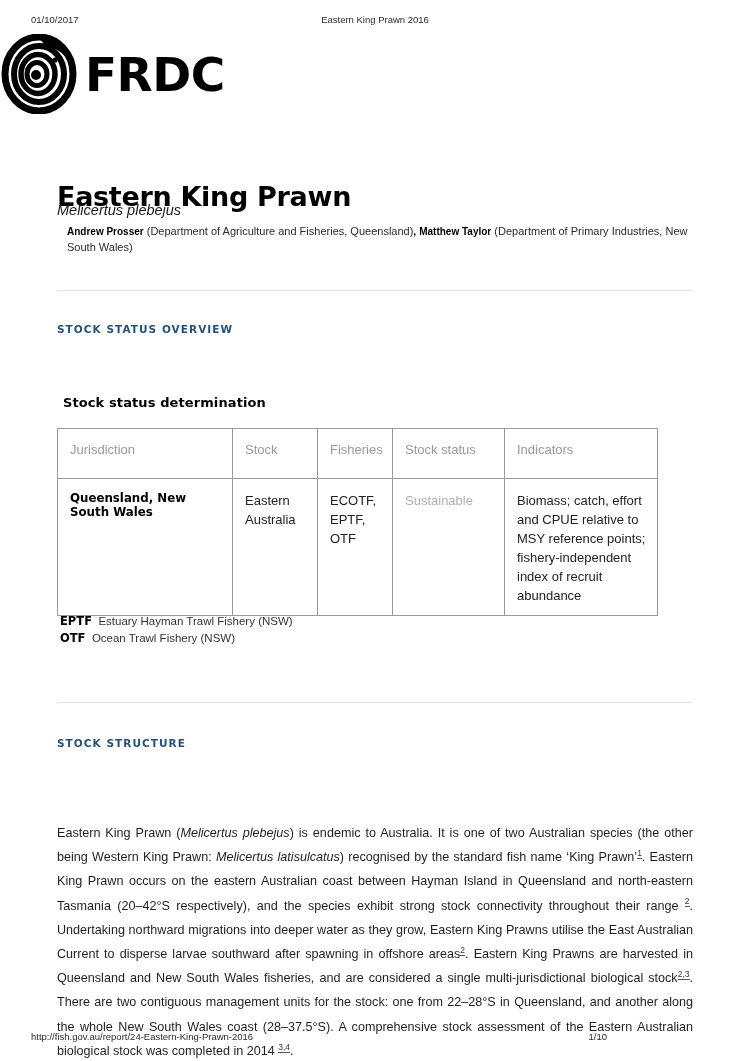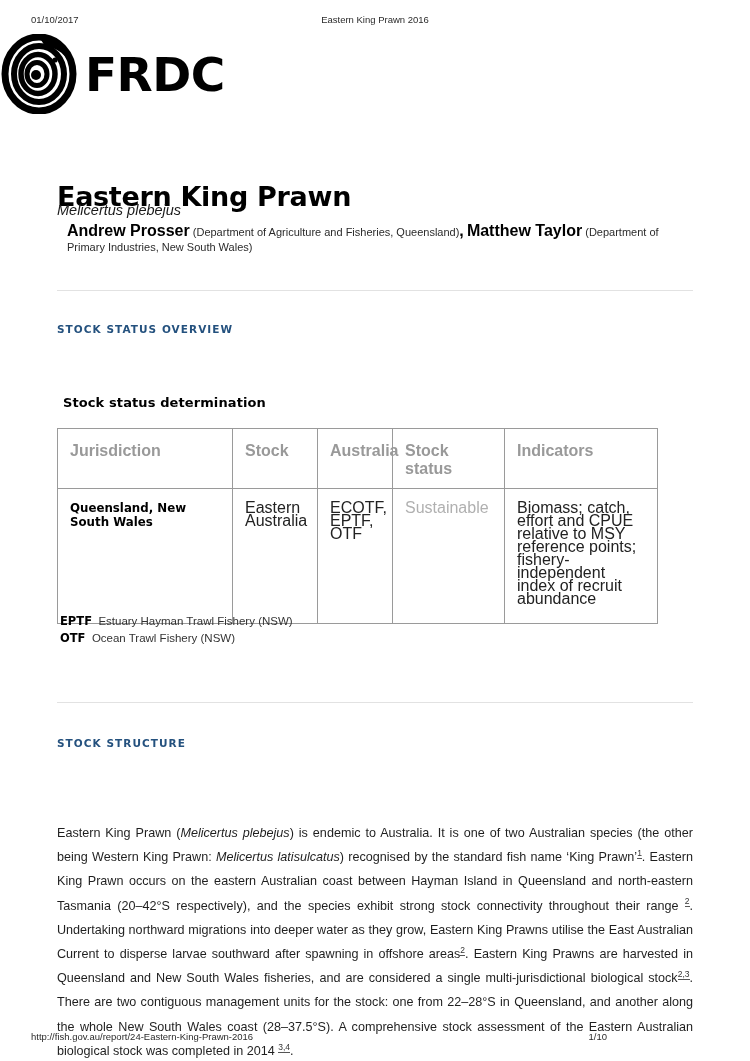--- a/index.html
+++ b/index.html
@@ -99,21 +99,21 @@
     left: 10px;
     top: 224px;
     width: 626px;
     font-size: 11px;
     line-height: 14.5px;
     color: #2b2b2b;
   }
   .authors b {
     font-weight: 700;
     color: #000;
-    font-size: 16px;
+    font-size: 10px;
   }
 
   hr.rule {
     position: absolute;
     left: 0;
     width: 636px;
     height: 0;
     border: 0;
     border-top: 1px solid #e2e2e2;
     margin: 0;
@@ -155,29 +155,29 @@
     table-layout: fixed;
   }
   .status-table th,
   .status-table td {
     border: 1.3px solid #9a9a9a;
     vertical-align: top;
     padding: 12px 10px 10px 12px;
     text-align: left;
   }
   .status-table th {
-    font-size: 16px;
-    font-weight: 700;
+    font-size: 13px;
+    font-weight: 400;
     color: #999999;
     height: 26px;
     padding-top: 13px;
   }
   .status-table td {
-    font-size: 16px;
-    line-height: 13px;
+    font-size: 13px;
+    line-height: 19px;
     color: #222;
     height: 112px;
   }
   .status-table td.jurisdiction {
     font-weight: 700;
     font-size: 11.8px;
     color: #000;
     line-height: 14px;
     font-family: "DejaVu Sans", sans-serif;
   }
@@ -300,21 +300,21 @@
       <col class="col-1">
         <col class="col-2">
         <col class="col-3">
         <col class="col-4">
         <col class="col-5">
     </colgroup>
     <thead>
       <tr>
         <th>Jurisdiction</th>
         <th>Stock</th>
-        <th>Australia</th>
+        <th>Fisheries</th>
         <th>Stock status</th>
         <th>Indicators</th>
       </tr>
     </thead>
     <tbody>
       <tr>
         <td class="jurisdiction">Queensland, New South Wales</td>
         <td>Eastern Australia</td>
         <td>ECOTF, EPTF, OTF</td>
         <td class="status-cell">Sustainable</td>

